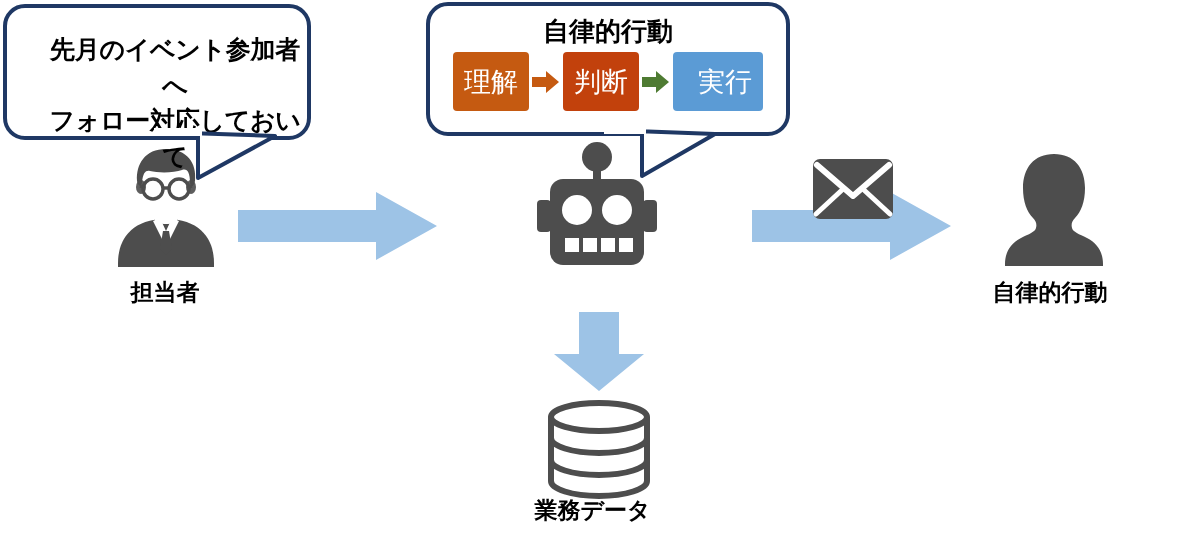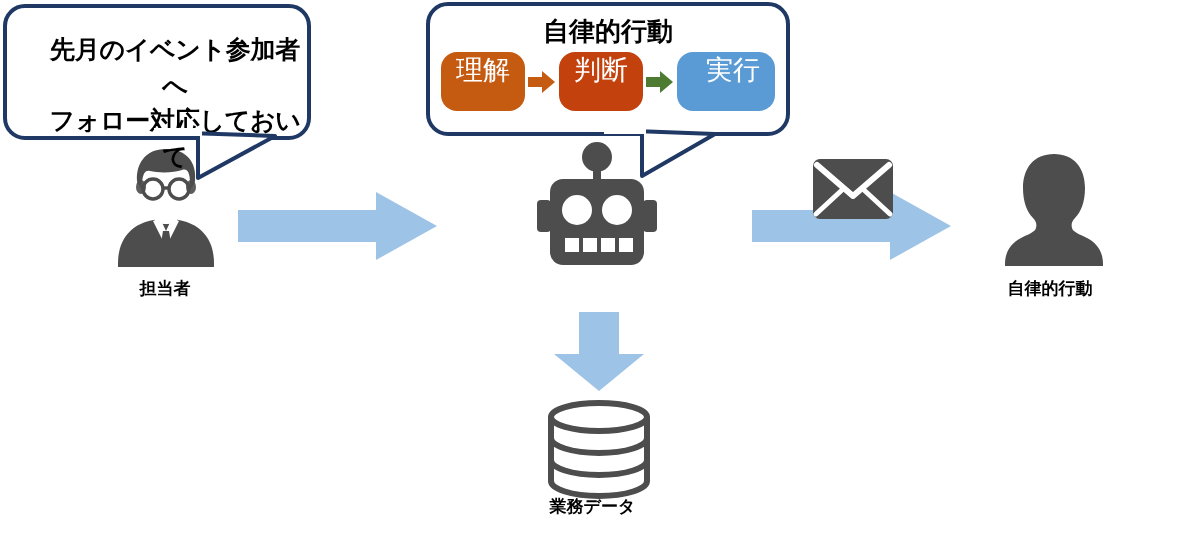--- a/index.html
+++ b/index.html
@@ -75,25 +75,25 @@
     position: absolute;
     left: 28px;
     top: 46px;
     right: 28px;
     display: flex;
     align-items: center;
     justify-content: center;
     gap: 0px;
   }
   .stage-box {
-    width: 84px;
+    width: 76px;
     height: 59px;
-    border-radius: 16px;
+    border-radius: 4px;
     display: flex;
-    align-items: flex-start;
+    align-items: center;
     justify-content: center;
     font-size: 27px;
     color: #ffffff;
     font-weight: normal;
     flex: 0 0 auto;
   }
   .stage-arrow {
     flex: 0 0 auto;
     width: 34px;
     display: flex;
@@ -101,21 +101,21 @@
     justify-content: center;
   }
 
   
   .figure {
     position: absolute;
   }
   .node-label {
     position: absolute;
     text-align: center;
-    font-size: 17px;
+    font-size: 23px;
     font-weight: bold;
     color: #000000;
     white-space: nowrap;
   }
 
   #person-figure  { left: 112px; top: 145px; }
   #person-label   { left: 65px;  top: 277px; width: 200px; }
 
   #robot-figure   { left: 533px; top: 142px; }
   #robot-label    { left: 480px; top: 277px; width: 225px; }

